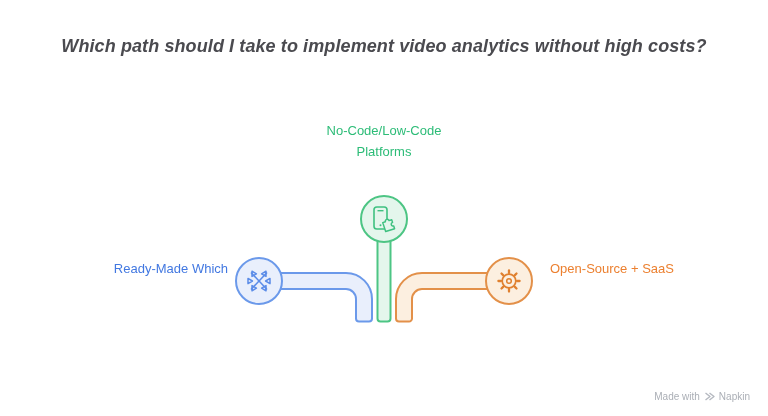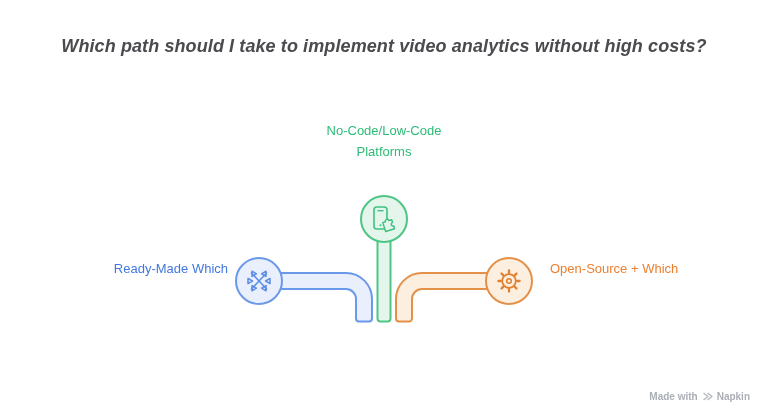--- a/index.html
+++ b/index.html
@@ -46,21 +46,20 @@
     color: #ec8030;
   }
   .watermark {
     position: absolute;
     right: 18px; bottom: 14px;
     display: flex;
     align-items: center;
     gap: 4px;
     font-size: 10px;
     color: #abafb6;
-    font-weight: bold;
   }
   .watermark svg { display: block; }
 </style>
 </head>
 <body>
 
 <div class="title">Which path should I take to implement video analytics without high costs?</div>
 
 <svg class="diagram-svg" viewBox="0 0 768 416" xmlns="http://www.w3.org/2000/svg">
 
@@ -110,21 +109,21 @@
         <line x1="5.66" y1="-5.66" x2="7.5" y2="-7.5"></line>
         <line x1="-5.66" y1="5.66" x2="-7.5" y2="7.5"></line>
         <line x1="5.66" y1="5.66" x2="7.5" y2="7.5"></line>
       </g>
     </g>
   </g>
 </svg>
 
 <div class="branch-label label-saas">Ready-Made Which</div>
 <div class="branch-label label-nocode">No-Code/Low-Code Platforms</div>
-<div class="branch-label label-opensource">Open-Source + Which</div>
+<div class="branch-label label-opensource">Open-Source + SaaS</div>
 
 <div class="watermark">
   <span>Made with</span>
   <svg width="11" height="11" viewBox="0 0 11 11">
     <path d="M1.5,2 L6,5.5 L1.5,9" fill="none" stroke="#b5b9c0" stroke-width="1.4" stroke-linejoin="round"></path>
     <path d="M5.5,2 L10,5.5 L5.5,9" fill="none" stroke="#b5b9c0" stroke-width="1.4" stroke-linejoin="round"></path>
   </svg>
   <span>Napkin</span>
 </div>
 

